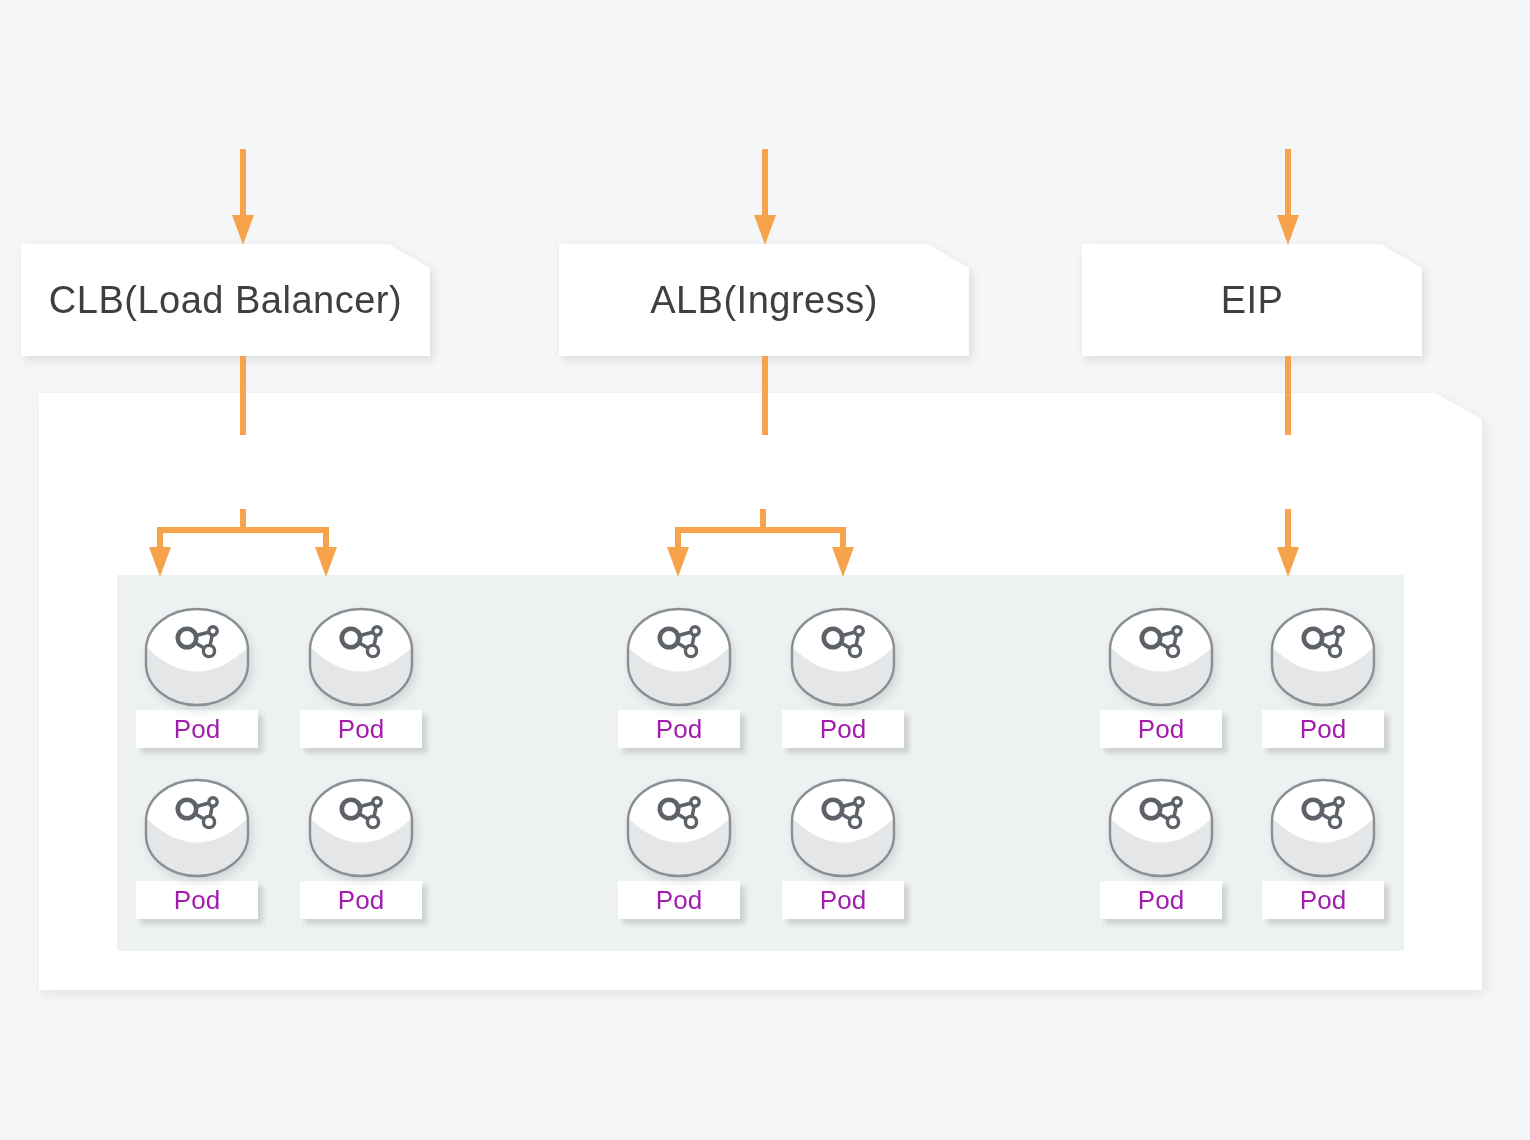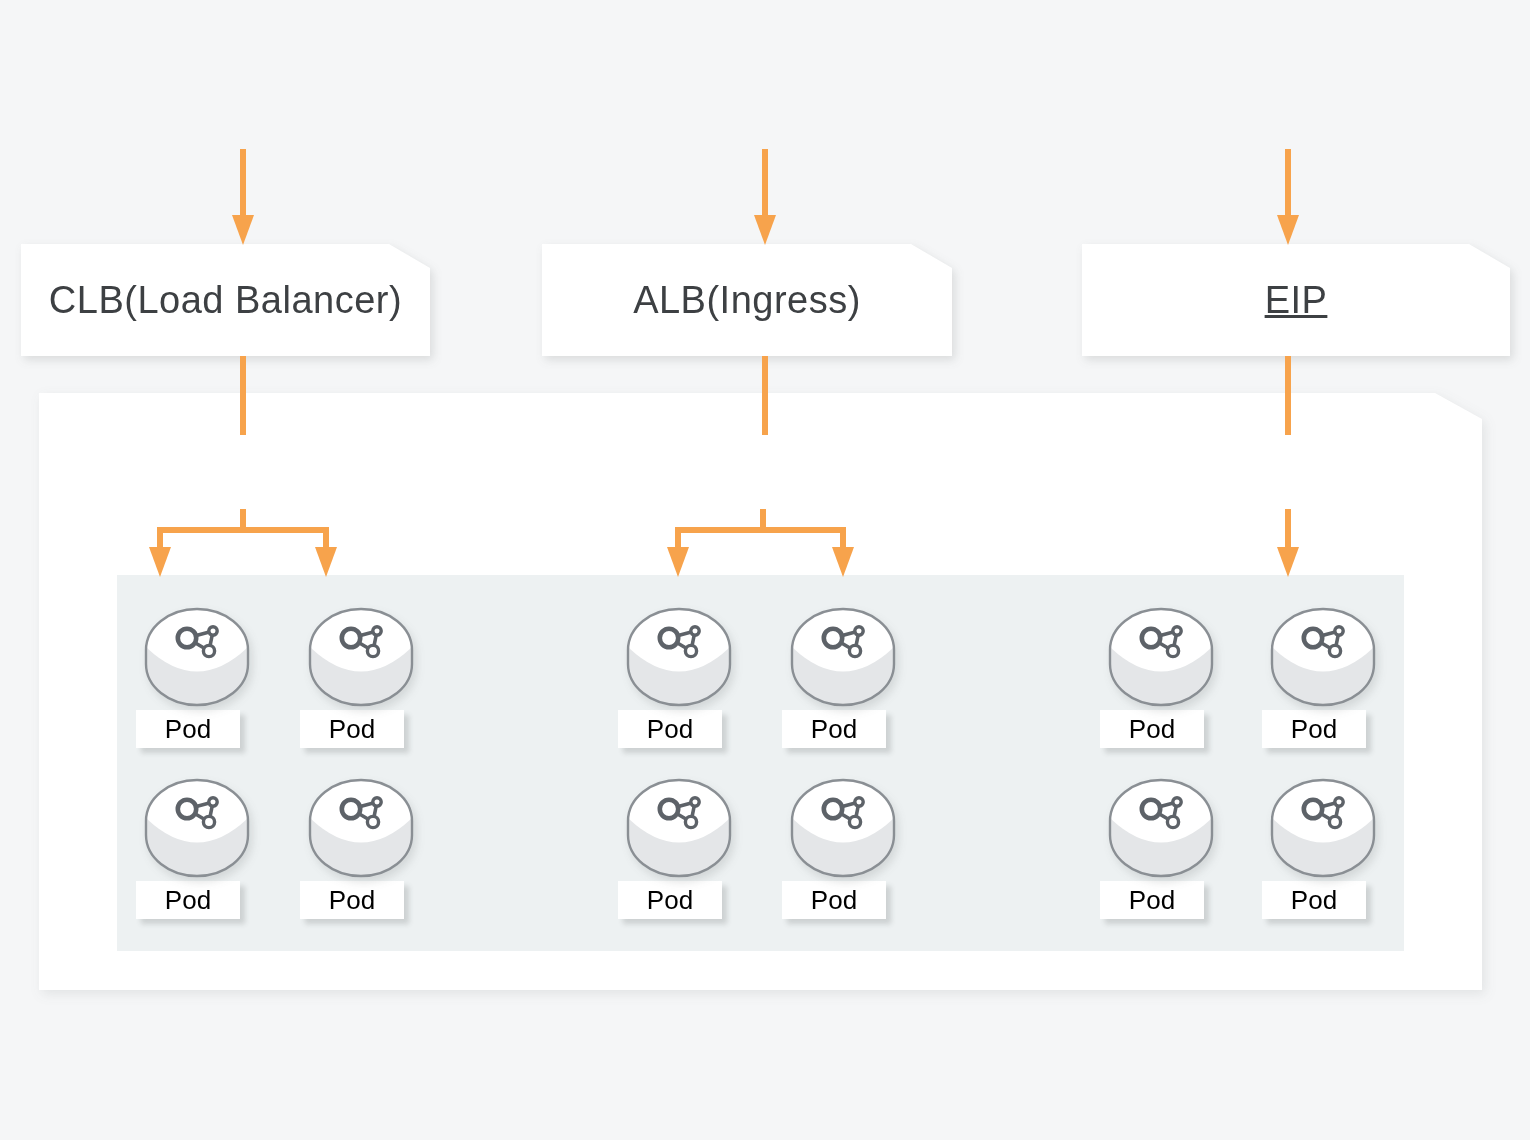--- a/index.html
+++ b/index.html
@@ -34,22 +34,22 @@
   .oh{height:6px;}
   .ah{
     position:absolute;width:0;height:0;
     border-left:11px solid transparent;border-right:11px solid transparent;
     border-top:30px solid #f7a34c;
   }
   
   .pod{position:absolute;width:122px;}
   .disc{display:block;margin:0 auto;filter:drop-shadow(3px 5px 4px rgba(60,64,67,0.14));}
   .pod-label{
-    margin-top:3px;width:104px;height:38px;line-height:38px;text-align:center;
-    background:#ffffff;font-size:26px;color:#000000;
+    margin-top:3px;width:122px;height:38px;line-height:38px;text-align:center;
+    background:#ffffff;font-size:26px;color:#a21caf;
     box-shadow:5px 5px 5px rgba(60,64,67,0.18);
   }
   .defs-holder{position:absolute;width:0;height:0;}
 </style>
 </head>
 <body>
 
 <div class="canvas">
 
   <svg class="defs-holder" aria-hidden="true">
@@ -72,26 +72,26 @@
     <div class="surface notch-big"></div>
   </div>
 
   <div class="pods-panel"></div>
 
   <div class="shadow-wrap" style="left:21px;top:244px;width:409px;height:112px;">
     <div class="surface notch">
       <div class="node-label">CLB(Load Balancer)</div>
     </div>
   </div>
-  <div class="shadow-wrap" style="left:542px;top:244px;width:410px;height:112px;">
+  <div class="shadow-wrap" style="left:559px;top:244px;width:410px;height:112px;">
     <div class="surface notch">
       <div class="node-label">ALB(Ingress)</div>
     </div>
   </div>
-  <div class="shadow-wrap" style="left:1082px;top:244px;width:428px;height:112px;text-decoration:underline;">
+  <div class="shadow-wrap" style="left:1082px;top:244px;width:340px;height:112px;">
     <div class="surface notch">
       <div class="node-label">EIP</div>
     </div>
   </div>
 
   <div class="ov" style="left:240px;top:149px;height:68px;"></div>
   <div class="ah" style="left:232px;top:215px;"></div>
   <div class="ov" style="left:762px;top:149px;height:68px;"></div>
   <div class="ah" style="left:754px;top:215px;"></div>
   <div class="ov" style="left:1285px;top:149px;height:68px;"></div>

